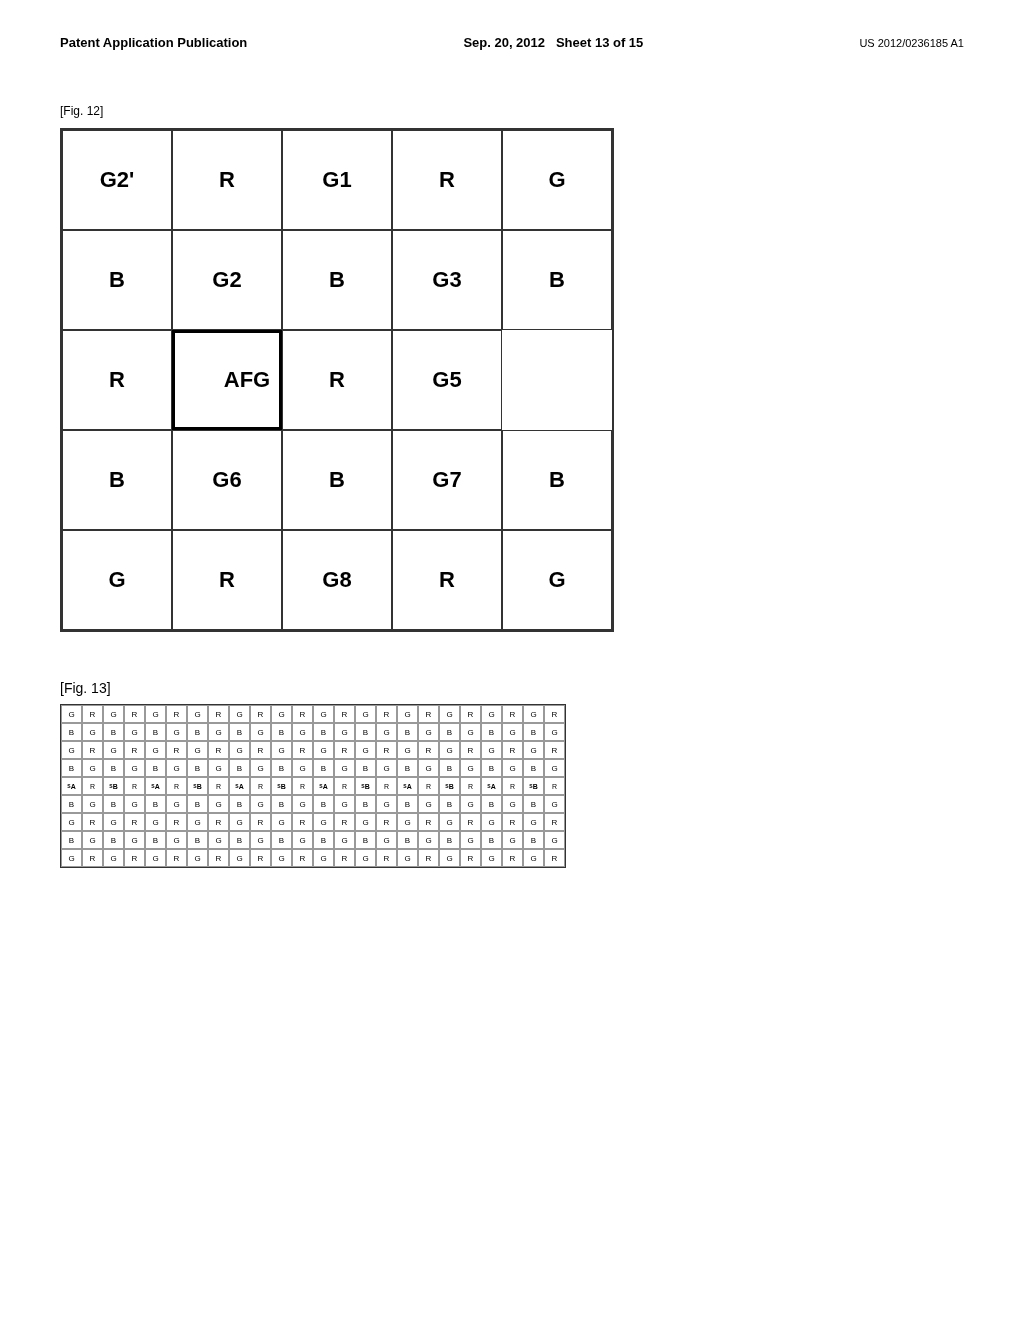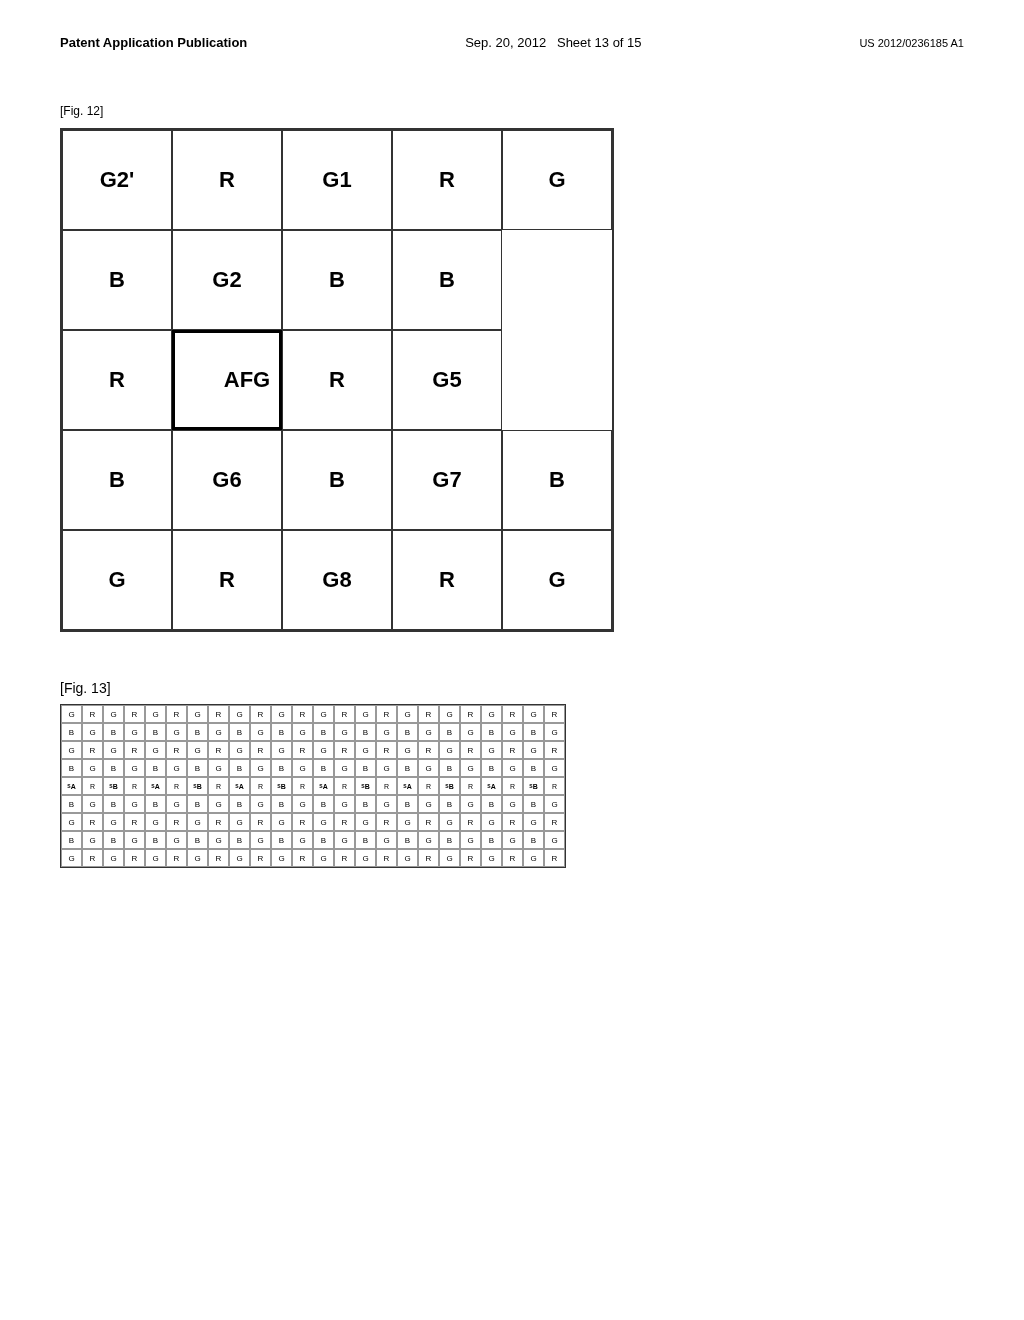--- a/index.html
+++ b/index.html
@@ -14,21 +14,21 @@
 
     
     .header {
       display: flex;
       justify-content: space-between;
       align-items: baseline;
       padding: 15px 0 30px 0;
       font-size: 13px;
     }
     .header-left { font-weight: bold; font-size: 13px; }
-    .header-center { font-size: 13px; }
+    .header-center { font-size: 13px; font-weight: bold; }
     .header-right { font-size: 11px; }
 
     
     .fig-label {
       font-size: 12px;
       margin-bottom: 10px;
       margin-top: 24px;
     }
 
     
@@ -102,20 +102,21 @@
 <div class="grid-row">
       <div class="grid-cell">G2'</div>
       <div class="grid-cell">R</div>
       <div class="grid-cell">G1</div>
       <div class="grid-cell">R</div>
       <div class="grid-cell">G</div>
     </div><div class="grid-row">
       <div class="grid-cell">B</div>
       <div class="grid-cell">G2</div>
       <div class="grid-cell">B</div>
+      <div class="grid-cell">G3</div>
       <div class="grid-cell">B</div>
     </div><div class="grid-row">
       <div class="grid-cell">R</div>
       <div class="grid-cell" style="border: 3px solid rgb(0, 0, 0); padding-left: 40px;">AFG</div>
       <div class="grid-cell">R</div>
       <div class="grid-cell">G5</div>
     </div><div class="grid-row">
       <div class="grid-cell">B</div>
       <div class="grid-cell">G6</div>
       <div class="grid-cell">B</div>

